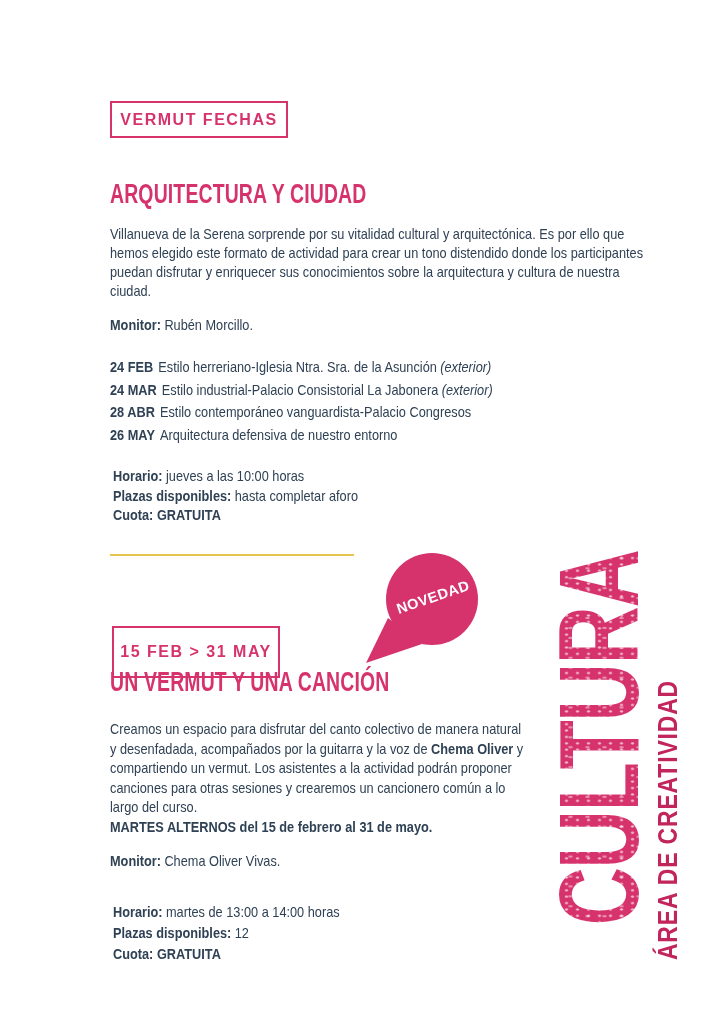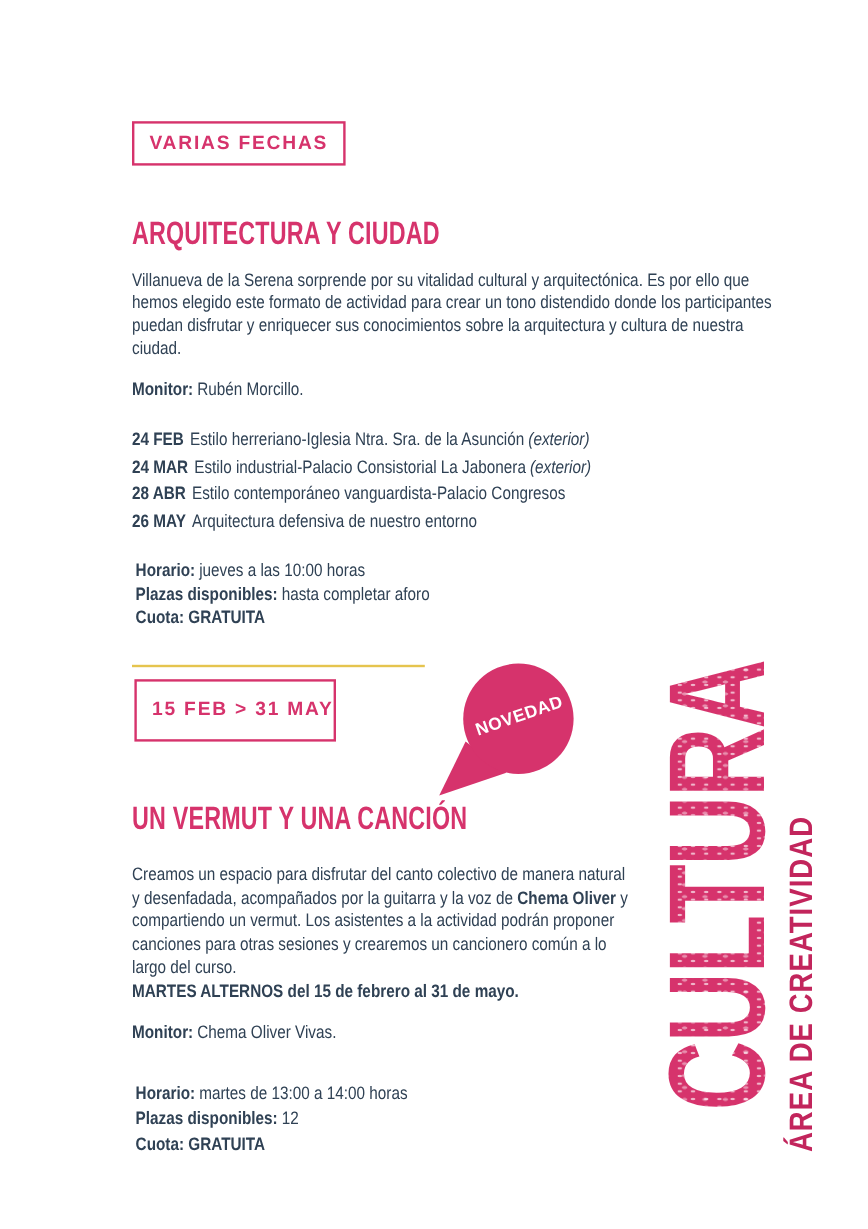--- a/index.html
+++ b/index.html
@@ -13,21 +13,21 @@
   }
 
   
   .badge {
     position:absolute; border:2px solid #d6336c; color:#d6336c;
     display:flex; align-items:center; justify-content:center;
     font-weight:bold; letter-spacing:1.5px; font-size:16px;
     white-space:nowrap;
   }
   .badge-1 { left:110px; top:101px; width:178px; height:37px; }
-  .badge-2 { left:112px; top:566px; width:168px; height:52px;justify-content:flex-end; }
+  .badge-2 { left:112px; top:626px; width:168px; height:52px; }
 
   
   .sec-title {
     position:absolute; left:110px;
     font-weight:bold; color:#d6336c; font-size:27px;
     transform:scaleX(0.72); transform-origin:left top;
     white-space:nowrap; letter-spacing:0.2px;
   }
   .sec-title-1 { top:179px; }
   .sec-title-2 { top:667px; }
@@ -98,21 +98,21 @@
       color:transparent;
     }
   }
 </style>
 </head>
 <body>
 
 <div class="page">
 
   <div class="badge badge-1">
-    <span>VARIAS FECHAS</span>
+    <span>VERMUT FECHAS</span>
   </div>
 
   <h1 class="sec-title sec-title-1">ARQUITECTURA Y CIUDAD</h1>
 
   <p class="cond para para-1">Villanueva de la Serena sorprende por su vitalidad cultural y arquitectónica. Es por ello que hemos elegido este formato de actividad para crear un tono distendido donde los participantes puedan disfrutar y enriquecer sus conocimientos sobre la arquitectura y cultura de nuestra ciudad.</p>
 
   <div class="cond monitor-line monitor-1">
     <span class="lbl">Monitor:</span><span>Rubén Morcillo.</span>
   </div>
 

